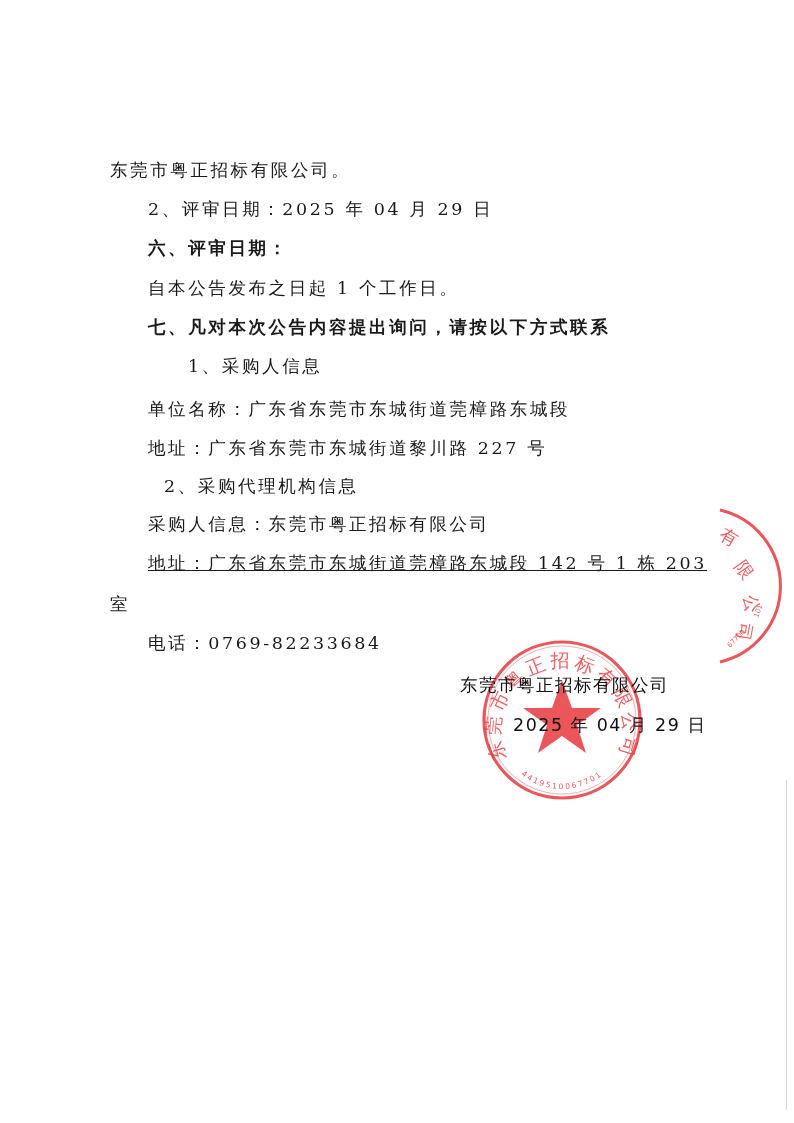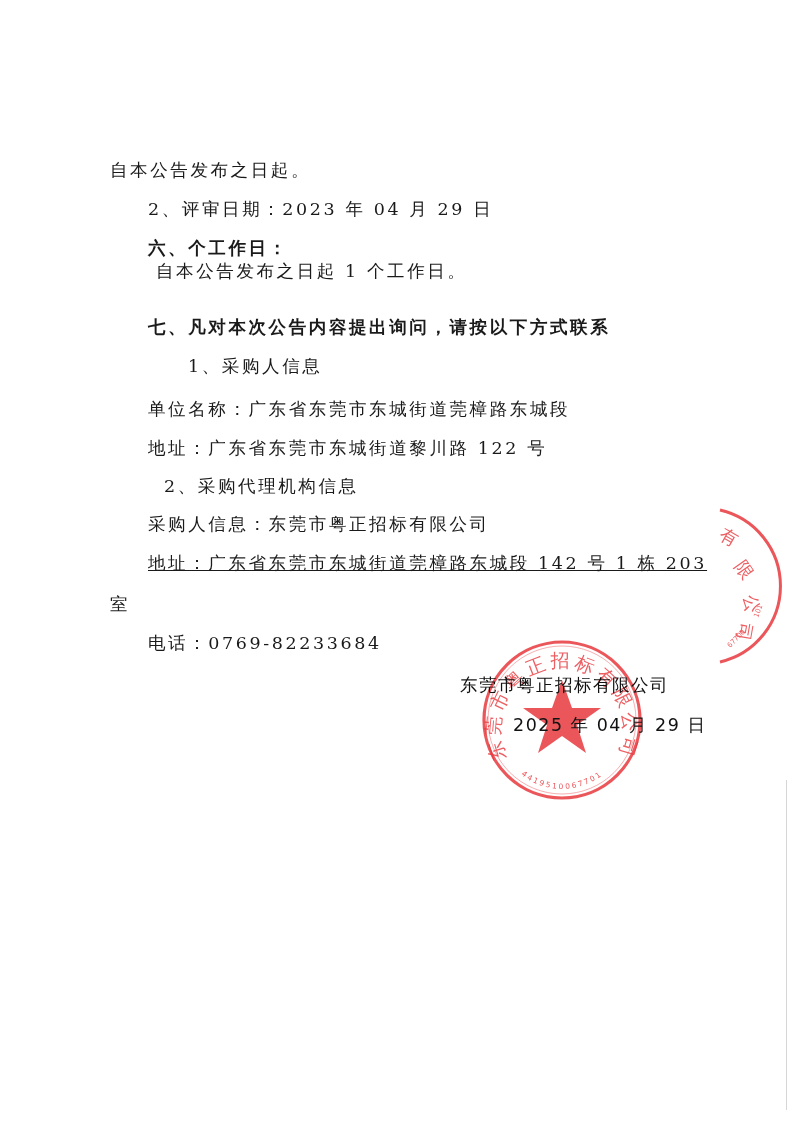--- a/index.html
+++ b/index.html
@@ -89,28 +89,28 @@
     <polygon fill="#e8383d" opacity="0.85" points="82,42 92,70 121,70 97,87 106,115 82,98 58,115 67,87 43,70 72,70"></polygon>
     <text fill="#e8383d" opacity="0.8" font-size="19" font-family="DejaVu Sans, sans-serif" letter-spacing="4">
       <textPath href="#arcTop" startOffset="50%" text-anchor="middle">东莞市粤正招标有限公司</textPath>
     </text>
     <text fill="#e8383d" opacity="0.85" font-size="7.5" font-family="DejaVu Sans, sans-serif" letter-spacing="2">
       <textPath href="#arcBot" startOffset="50%" text-anchor="middle">4419510067701</textPath>
     </text>
   </svg>
 
   <div class="text-layer">
-    <div class="line flush" style="top:158px;">自本公告发布之日起。</div>
-    <div class="line indent" style="top:197px;">2、评审日期：2023 年 04 月 29 日</div>
-    <div class="line indent bold" style="top:236px;">六、个工作日：</div>
-    <div class="line indent" style="top:259px;margin-left:8px;">自本公告发布之日起 1 个工作日。</div>
+    <div class="line flush" style="top:158px;">东莞市粤正招标有限公司。</div>
+    <div class="line indent" style="top:197px;">2、评审日期：2025 年 04 月 29 日</div>
+    <div class="line indent bold" style="top:236px;">六、评审日期：</div>
+    <div class="line indent" style="top:276px;">自本公告发布之日起 1 个工作日。</div>
     <div class="line indent bold" style="top:315px;">七、凡对本次公告内容提出询问，请按以下方式联系</div>
     <div class="line indent" style="top:354px;margin-left:40px;">1、采购人信息</div>
     <div class="line indent" style="top:397px;">单位名称：广东省东莞市东城街道莞樟路东城段</div>
-    <div class="line indent" style="top:436px;">地址：广东省东莞市东城街道黎川路 122 号</div>
+    <div class="line indent" style="top:436px;">地址：广东省东莞市东城街道黎川路 227 号</div>
     <div class="line indent" style="top:474px;margin-left:16px;">2、采购代理机构信息</div>
     <div class="line indent" style="top:512px;">采购人信息：东莞市粤正招标有限公司</div>
     <div class="line indent" style="top:551px;text-decoration:underline;">地址：广东省东莞市东城街道莞樟路东城段 142 号 1 栋 203</div>
     <div class="line flush" style="top:592px;">室</div>
     <div class="line indent" style="top:631px;">电话：0769-82233684</div>
 
     <div class="sig" style="left:460px; top:673px;">东莞市粤正招标有限公司</div>
     <div class="sig" style="left:513px; top:713px;">2025 年 04 月 29 日</div>
   </div>
 

